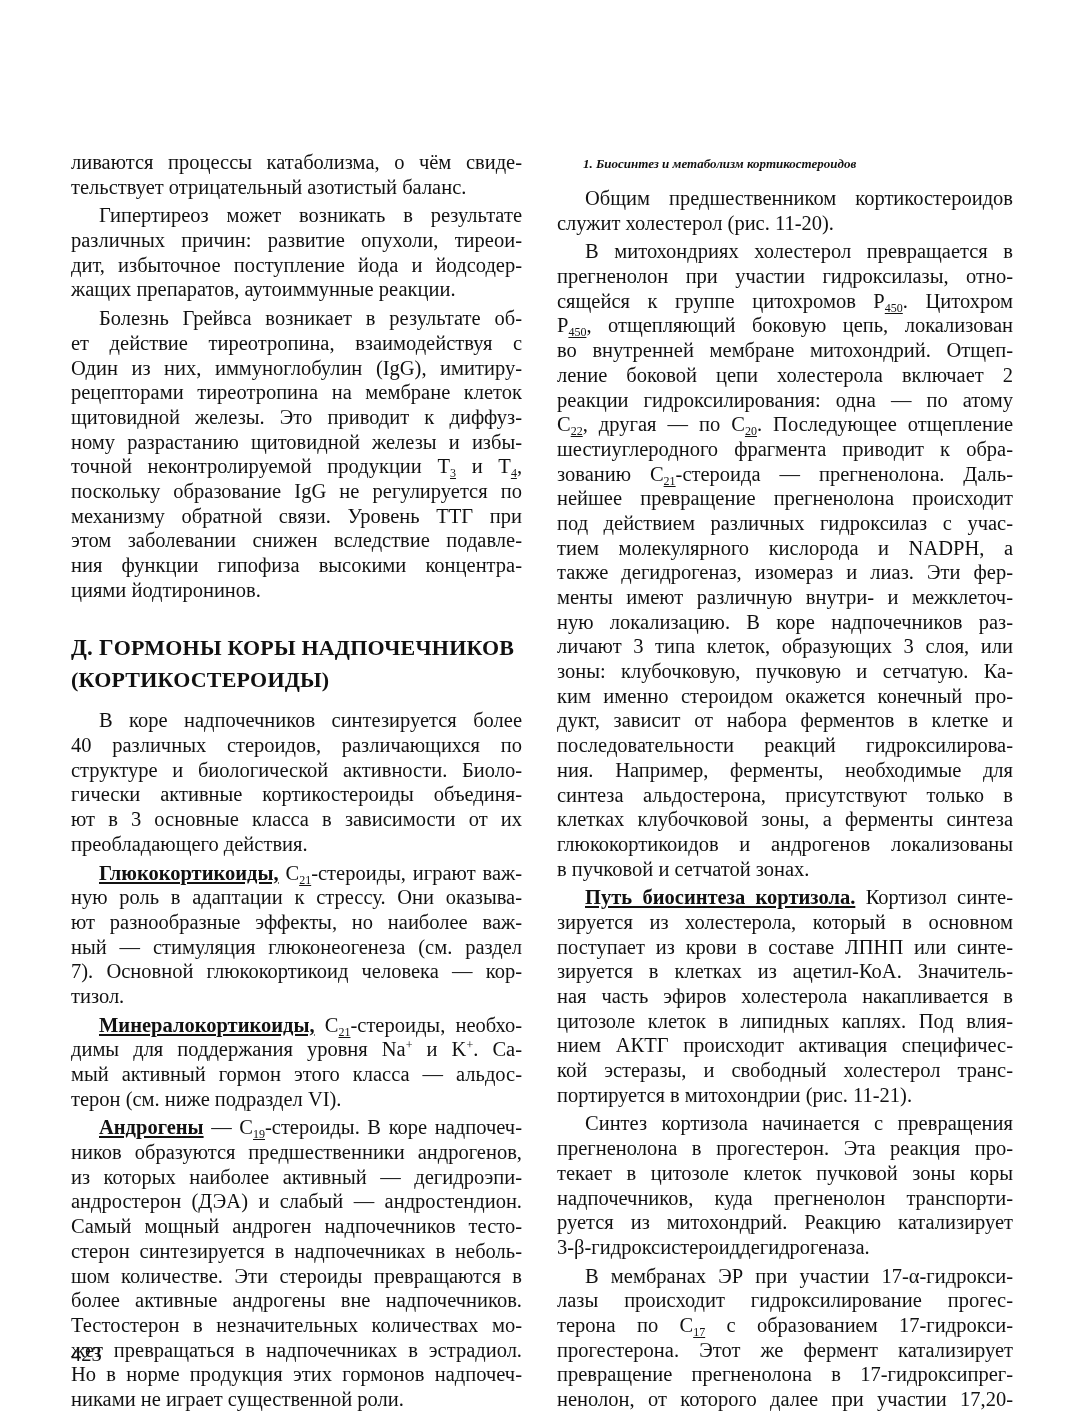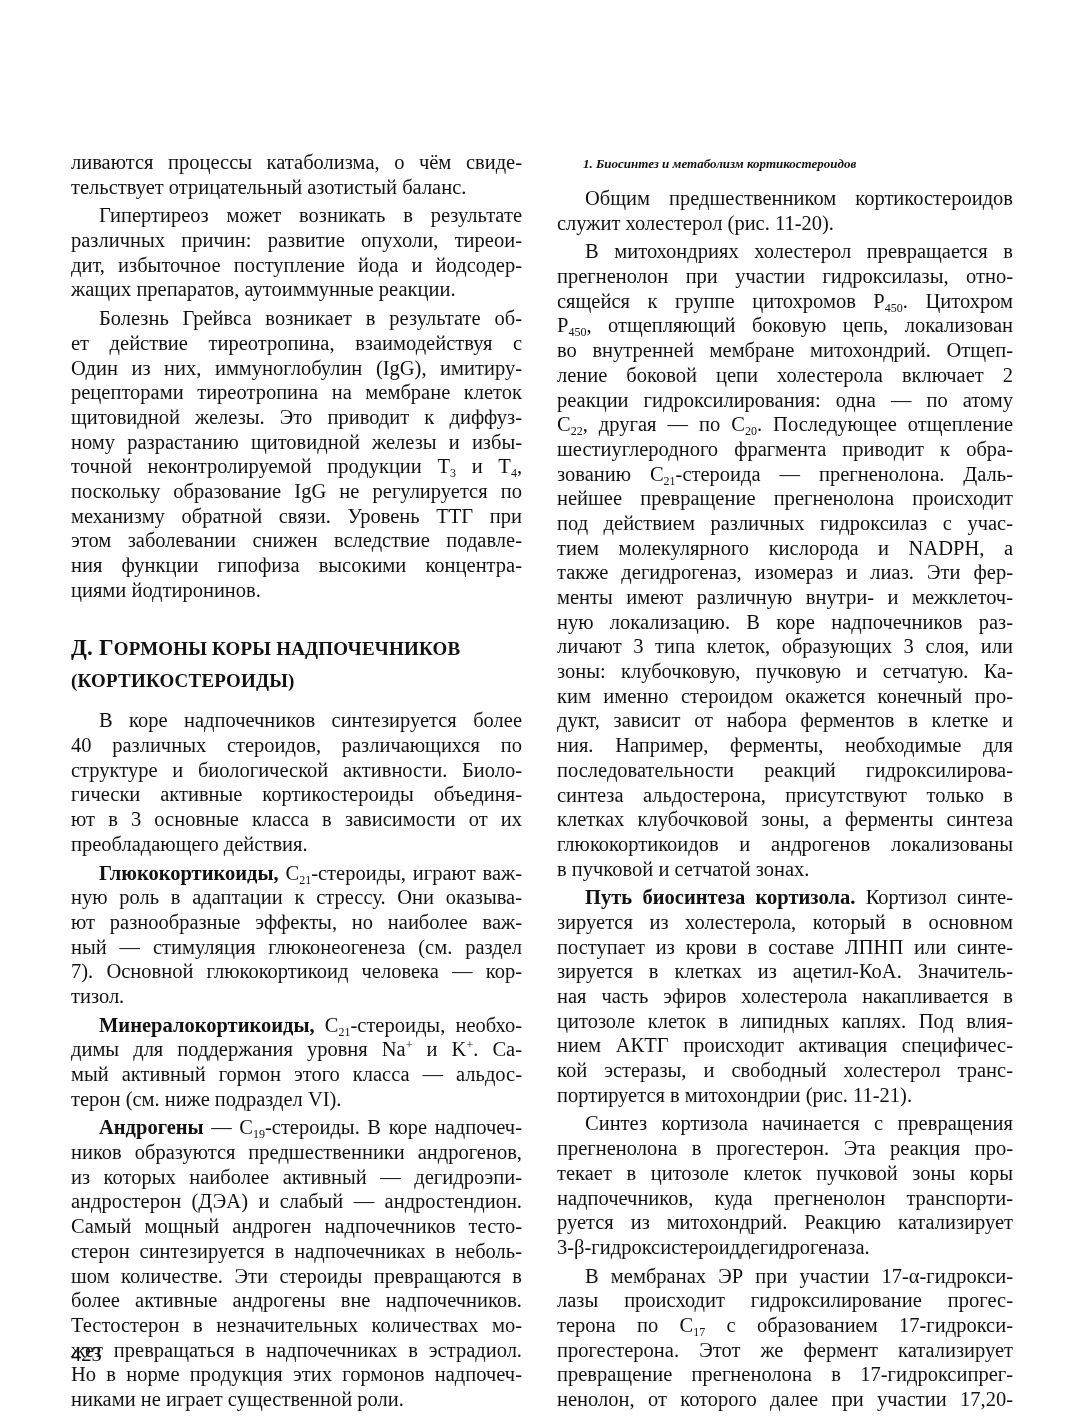--- a/index.html
+++ b/index.html
@@ -12,24 +12,24 @@
   .col-right { left: 557px; width: 456px; }
   .ln {
     display: block; height: 24.7px; line-height: 24.7px; font-size: 20.5px;
     white-space: nowrap; text-align: justify; text-align-last: justify;
     overflow: visible;
   }
   .ln.last { text-align-last: left; }
   .ln.indent { padding-left: 28px; }
   .para-gap { height: 4px; }
   .h2 { font-weight: bold; font-size: 23px; height: 32px; line-height: 32px; white-space: nowrap; letter-spacing: 0.2px; }
-  .h2 .sc { font-size: 19px; }
+  .h2 .sc { font-size: 22px; }
   .h3 { font-weight: bold; font-style: italic; font-size: 13px; height: 28px; line-height: 28px; white-space: nowrap; padding-left: 26px; }
-  b { font-weight: bold; }
-  sub { font-size: 12px; vertical-align: -4px; line-height: 0; }
+  b { font-weight: bold; text-decoration: underline; }
+  sub { font-size: 12px; vertical-align: -4px; line-height: 0; text-decoration: underline; }
   sup { font-size: 12px; vertical-align: 7px; line-height: 0; }
   .page-num { position: absolute; left: 71px; top: 1343px; font-size: 20.5px; }
 </style>
 </head>
 <body>
 
 <div class="col col-left">
 
   <div>
     <span class="ln">ливаются процессы катаболизма, о чём свиде-</span>
@@ -135,22 +135,22 @@
     <span class="ln">нейшее превращение прегненолона происходит</span>
     <span class="ln">под действием различных гидроксилаз с учас-</span>
     <span class="ln">тием молекулярного кислорода и NADPH, а</span>
     <span class="ln">также дегидрогеназ, изомераз и лиаз. Эти фер-</span>
     <span class="ln">менты имеют различную внутри- и межклеточ-</span>
     <span class="ln">ную локализацию. В коре надпочечников раз-</span>
     <span class="ln">личают 3 типа клеток, образующих 3 слоя, или</span>
     <span class="ln">зоны: клубочковую, пучковую и сетчатую. Ка-</span>
     <span class="ln">ким именно стероидом окажется конечный про-</span>
     <span class="ln">дукт, зависит от набора ферментов в клетке и</span>
+    <span class="ln">последовательности реакций гидроксилирова-</span>
     <span class="ln">ния. Например, ферменты, необходимые для</span>
-    <span class="ln">последовательности реакций гидроксилирова-</span>
     <span class="ln">синтеза альдостерона, присутствуют только в</span>
     <span class="ln">клетках клубочковой зоны, а ферменты синтеза</span>
     <span class="ln">глюкокортикоидов и андрогенов локализованы</span>
     <span class="ln last">в пучковой и сетчатой зонах.</span>
   </div>
   <div class="para-gap"></div>
 
   <div>
     <span class="ln indent"><b>Путь биосинтеза кортизола.</b><span> Кортизол синте-</span></span>
     <span class="ln">зируется из холестерола, который в основном</span>

